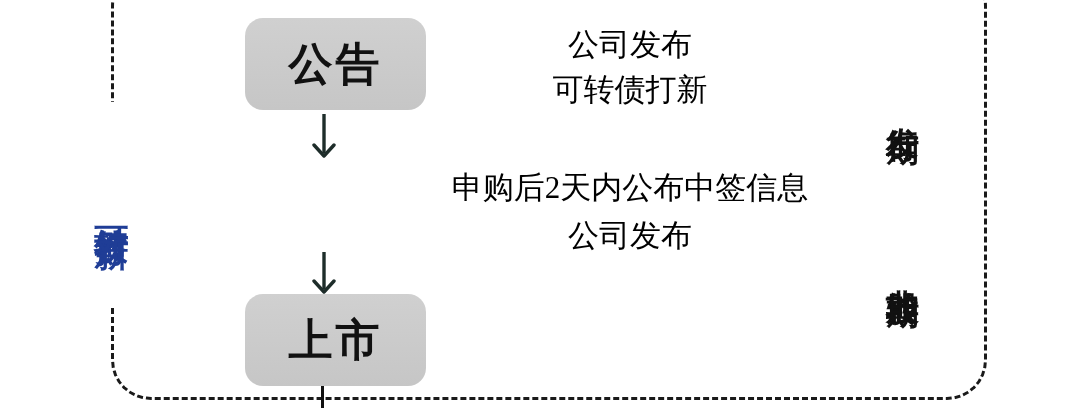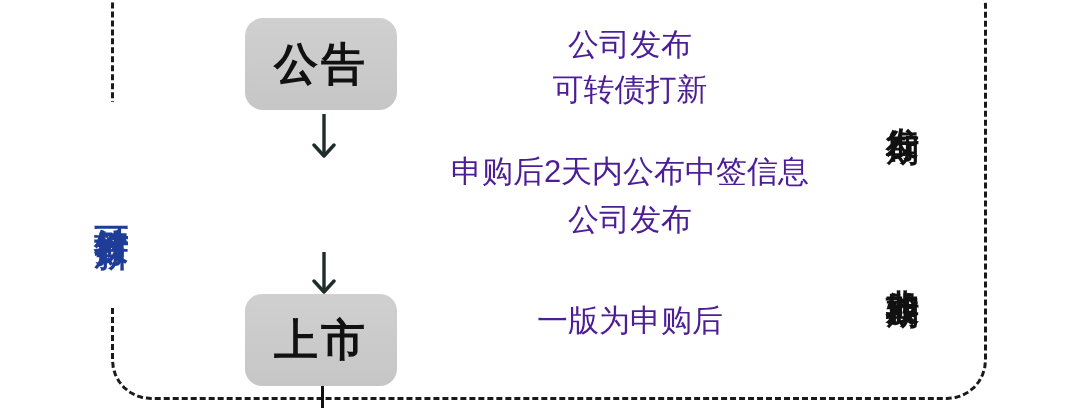--- a/index.html
+++ b/index.html
@@ -41,35 +41,35 @@
     text-orientation: upright;
     font-size: 34px;
     font-weight: 700;
     letter-spacing: 2px;
     color: #1f3d96;
   }
   
   .step-box {
     position: absolute;
     left: 245px;
-    width: 152px;
+    width: 181px;
     height: 92px;
     background: linear-gradient(#d0d0d0, #c6c6c6);
     border-radius: 18px;
     display: flex;
     align-items: center;
     justify-content: center;
     font-size: 44px;
     font-weight: 700;
     letter-spacing: 3px;
     color: #111111;
   }
   .step-box.b1 { top: 18px; }
   .step-box.b2 { top: 158px; }
-  .step-box.b3 { top: 294px; border-radius: 17px; }
+  .step-box.b3 { top: 294px; }
   
   .arrow {
     position: absolute;
     left: 308px;
     width: 32px;
   }
   .arrow.a1 { top: 113px; height: 45px; }
   .arrow.a2 { top: 251px; height: 43px; }
   .exit-line {
     position: absolute;
@@ -78,27 +78,27 @@
     width: 3px;
     height: 22px;
     background: #111111;
   }
   
   .desc {
     position: absolute;
     left: 430px;
     width: 400px;
     text-align: center;
-    color: #4c1d95;
+    color: #000000;
     font-size: 31px;
     font-weight: 500;
   }
   .desc .line { display: block; }
   .desc.d1 { top: 22px;  line-height: 45px; }
-  .desc.d2 { top: 148px; line-height: 48px; }
+  .desc.d2 { top: 164px; line-height: 48px; font-family: Liberation Serif, serif; }
   .desc.d3 { top: 298px; line-height: 45px; }
   
   .phase {
     position: absolute;
     left: 878px;
     width: 48px;
     writing-mode: vertical-rl;
     text-orientation: upright;
     font-size: 33px;
     font-weight: 700;
@@ -146,20 +146,19 @@
     <span class="line">公司发布</span>
     <span class="line">可转债打新</span>
   </div>
 
   <div class="desc d2">
     <span class="line">申购后2天内公布中签信息</span>
     <span class="line">公司发布</span>
   </div>
 
   <div class="desc d3">
-    <span class="line">一版为申购后</span>
   </div>
 
   <div class="phase p1">发行期</div>
 
   <div class="phase p2">非转股期</div>
 
 </div>
 
 </body></html>

